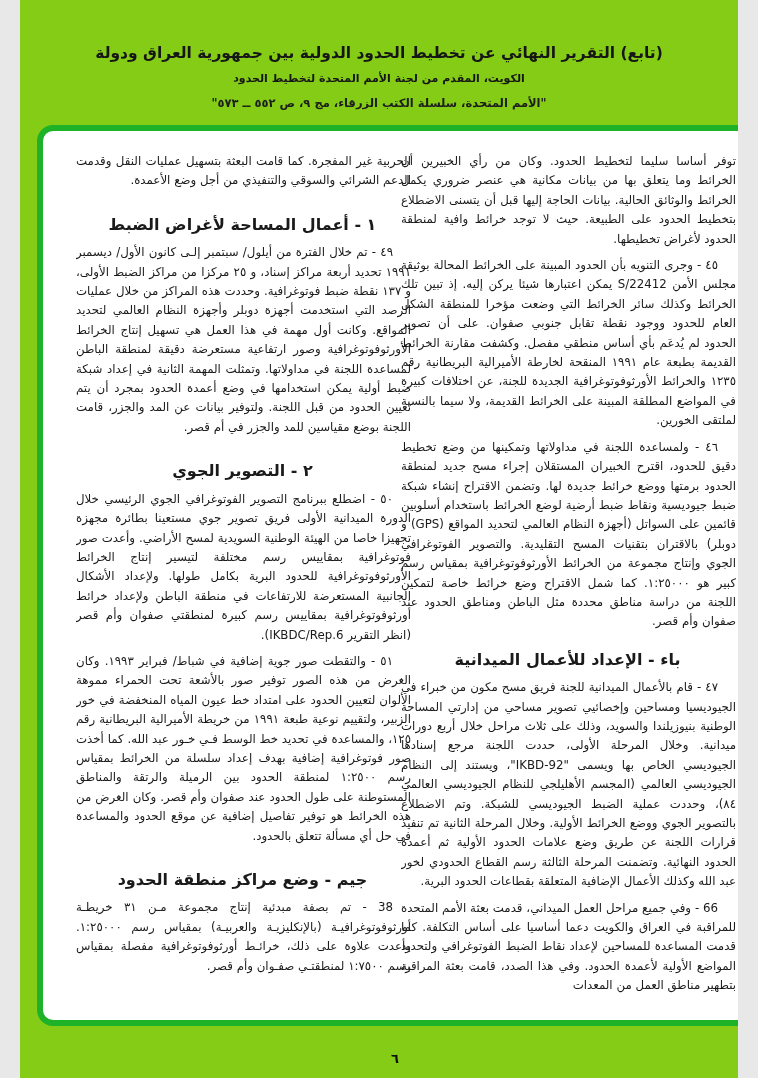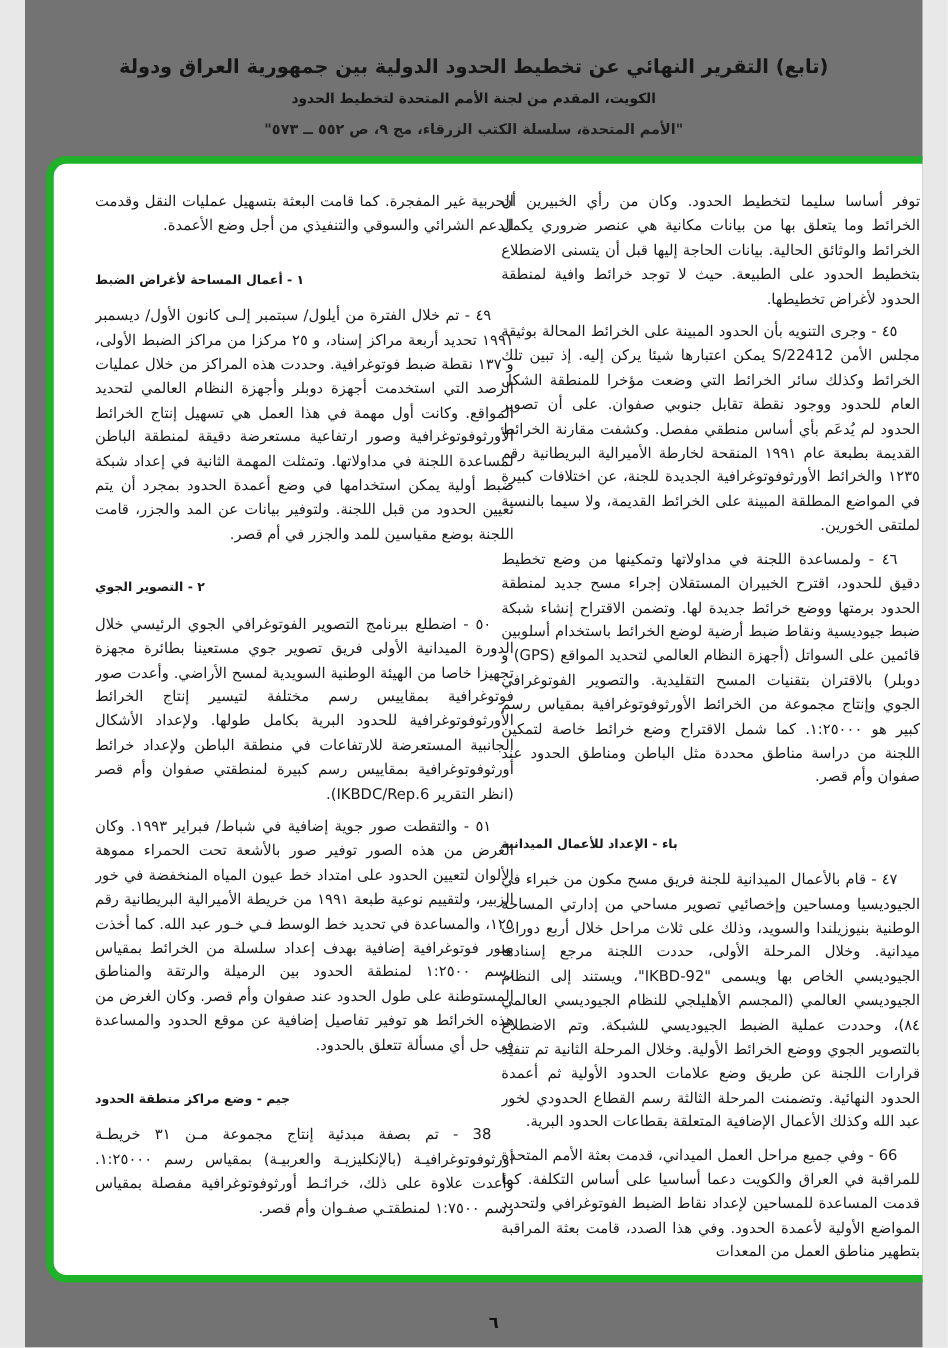--- a/index.html
+++ b/index.html
@@ -2,21 +2,21 @@
 <html lang="ar"><head>
 <meta charset="utf-8">
 <style>
   * { margin: 0; padding: 0; box-sizing: border-box; }
   html, body { background: #e8e8e8; }
   .page {
     position: relative;
     width: 718px;
     height: 1078px;
     margin: 0 auto;
-    background: #737373;
+    background: #84cc16;
     overflow: hidden;
     font-family: "DejaVu Sans", sans-serif;
     color: #161616;
   }
 
   
   .doc-header {
     position: absolute;
     top: 40px;
     left: 0;
@@ -72,25 +72,25 @@
   .col-left  { left: 33px; }
 
   .col p {
     margin: 0 0 7px 0;
     text-indent: 18px; 
   }
   .col p.no-indent { text-indent: 0; }
 
   .col .section-heading {
     font-weight: bold;
-    font-size: 10px;
+    font-size: 16px;
     margin: 24px 2px 9px 0;
-    text-align: left;
+    text-align: center;
   }
-  .col .section-heading.tight { margin-top: 34px; }
+  .col .section-heading.tight { margin-top: 18px; }
 
   
   .page-number {
     position: absolute;
     bottom: 12px;
     left: 0;
     right: 0;
     text-align: center;
     padding-right: 0;
     transform: translateX(16px);

